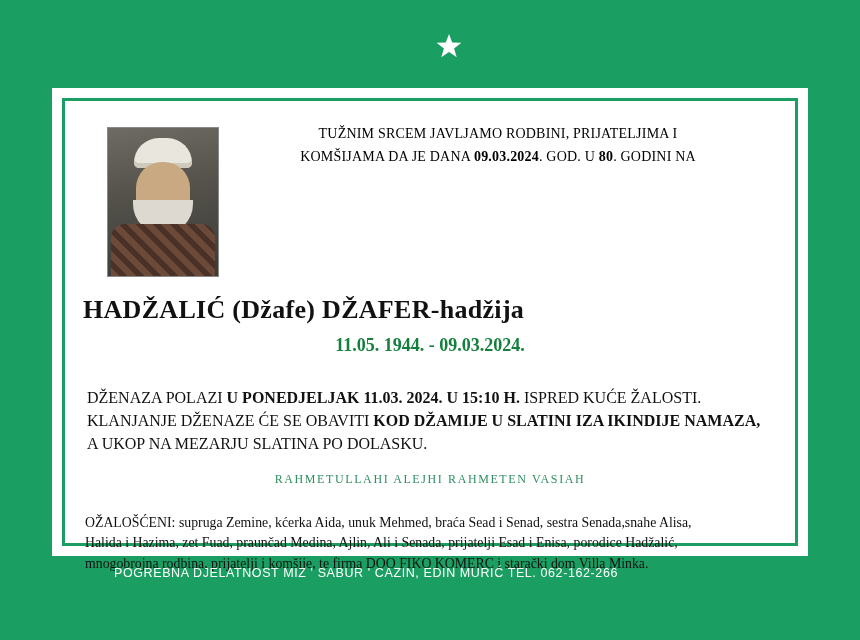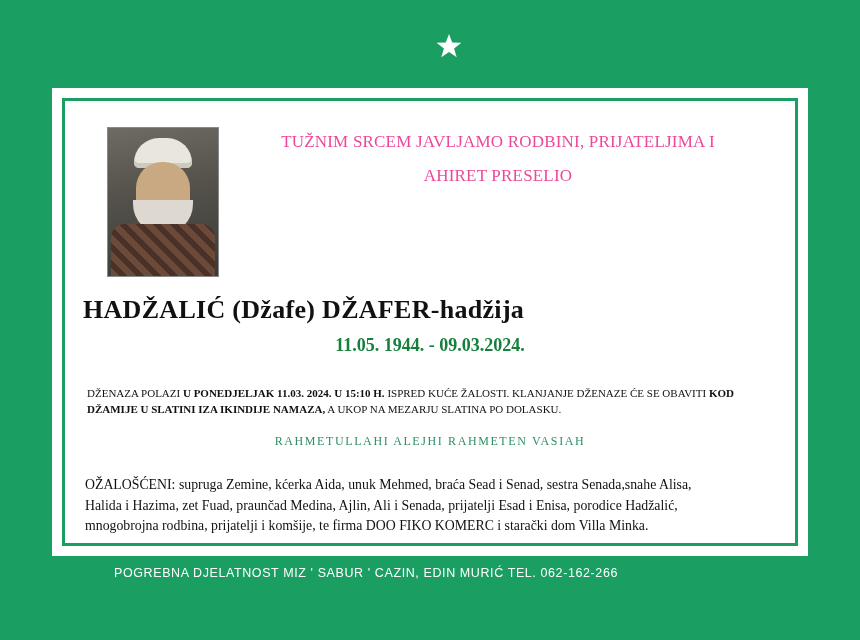--- a/index.html
+++ b/index.html
@@ -111,25 +111,25 @@
     background: repeating-linear-gradient(45deg,#6b4a3a 0 6px,#4a3128 6px 12px);
     border-radius: 14px 14px 0 0;
   }
 
   .intro {
     flex: 1 1 auto;
     text-align: center;
     padding: 6px 10px 0 10px;
   }
   .intro p {
-    margin: 8px;
-    font-size: 17px;
+    margin: 2px;
+    font-size: 14px;
     letter-spacing: 0.2px;
     line-height: 1.5;
-    color: #ec4899;
+    color: #000000;
   }
   .intro .bold { font-weight: bold; }
 
   .name {
     margin-top: 18px;
     text-align: left;
     font-size: 26px;
     font-weight: bold;
     color: #111;
     letter-spacing: 0.3px;
@@ -137,21 +137,21 @@
   .dates {
     margin-top: 10px;
     text-align: center;
     font-size: 18px;
     font-weight: bold;
     color: #15803d;
   }
 
   .body-text {
     margin-top: 30px;
-    font-size: 11px;
+    font-size: 16px;
     line-height: 1.45;
     color: #111;
     text-align: left;
     padding: 0 4px;
   }
   .body-text .bold { font-weight: bold; }
 
   .dua {
     margin-top: 16px;
     text-align: center;
@@ -201,21 +201,21 @@
       <div class="top">
         <div class="photo">
           <div class="cap"></div>
           <div class="face"></div>
           <div class="beard"></div>
           <div class="body"></div>
         </div>
 
         <div class="intro">
           <p><span>TUŽNIM SRCEM JAVLJAMO RODBINI, PRIJATELJIMA I</span></p>
-          <p><span>AHIRET PRESELIO</span></p>
+          <p><span>KOMŠIJAMA DA JE DANA </span><span class="bold">09.03.2024</span><span>. GOD. U </span><span class="bold">80</span><span>. GODINI NA</span></p>
         </div>
       </div>
 
       <div class="name">HADŽALIĆ (Džafe) DŽAFER-hadžija</div>
       <div class="dates">11.05. 1944. - 09.03.2024.</div>
 
       <div class="body-text">
         <span>DŽENAZA POLAZI  </span><span class="bold">U PONEDJELJAK 11.03. 2024. U 15:10 H.</span><span> ISPRED KUĆE ŽALOSTI.</span>
         <span>KLANJANJE  DŽENAZE ĆE SE OBAVITI </span><span class="bold">KOD DŽAMIJE U SLATINI IZA IKINDIJE</span>
         <span class="bold">NAMAZA,</span><span> A UKOP NA MEZARJU SLATINA PO DOLASKU.</span>

